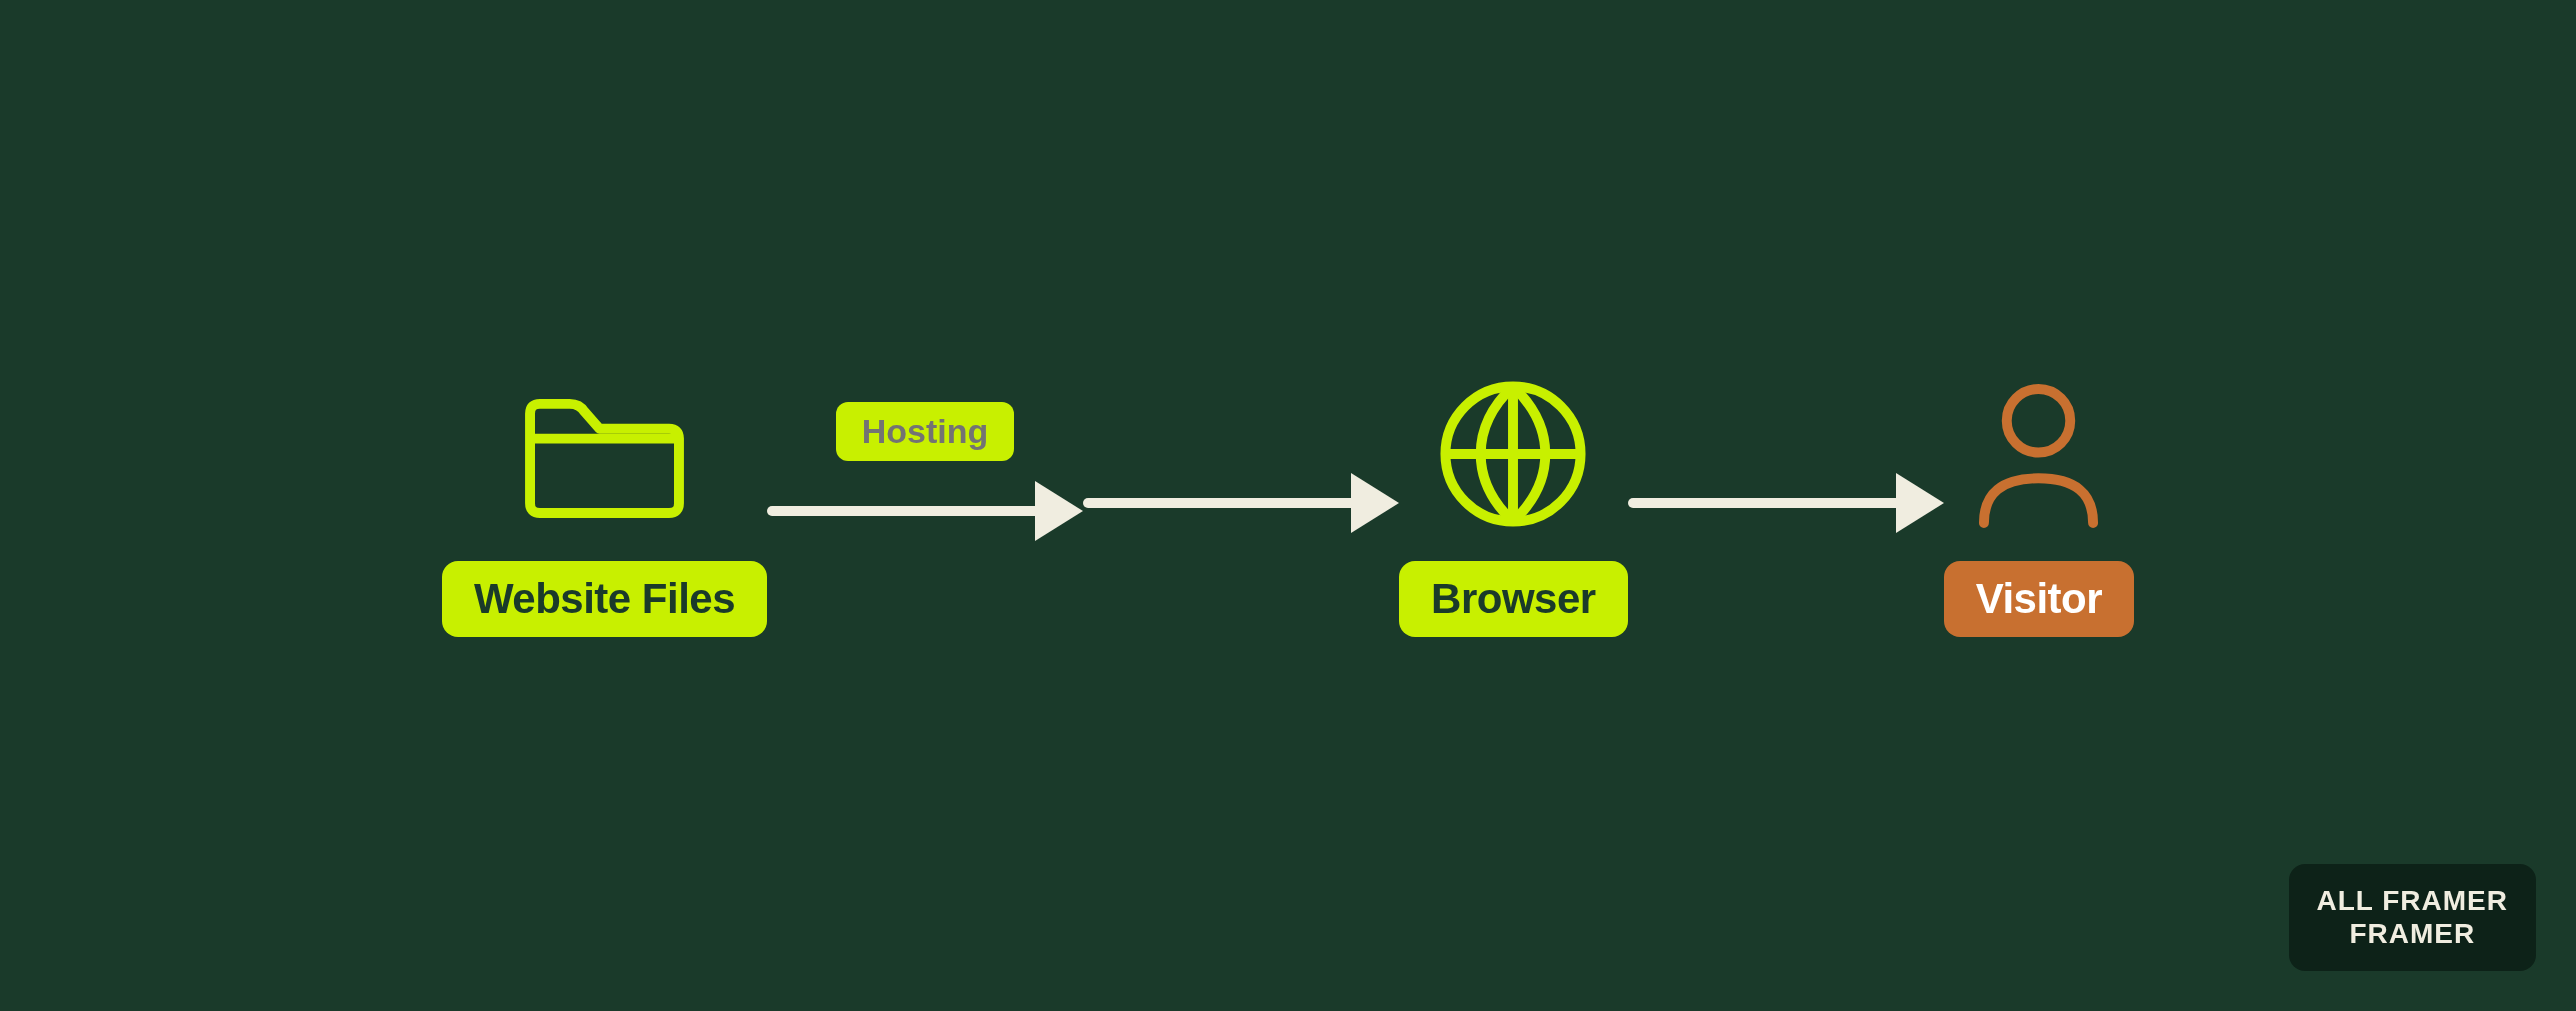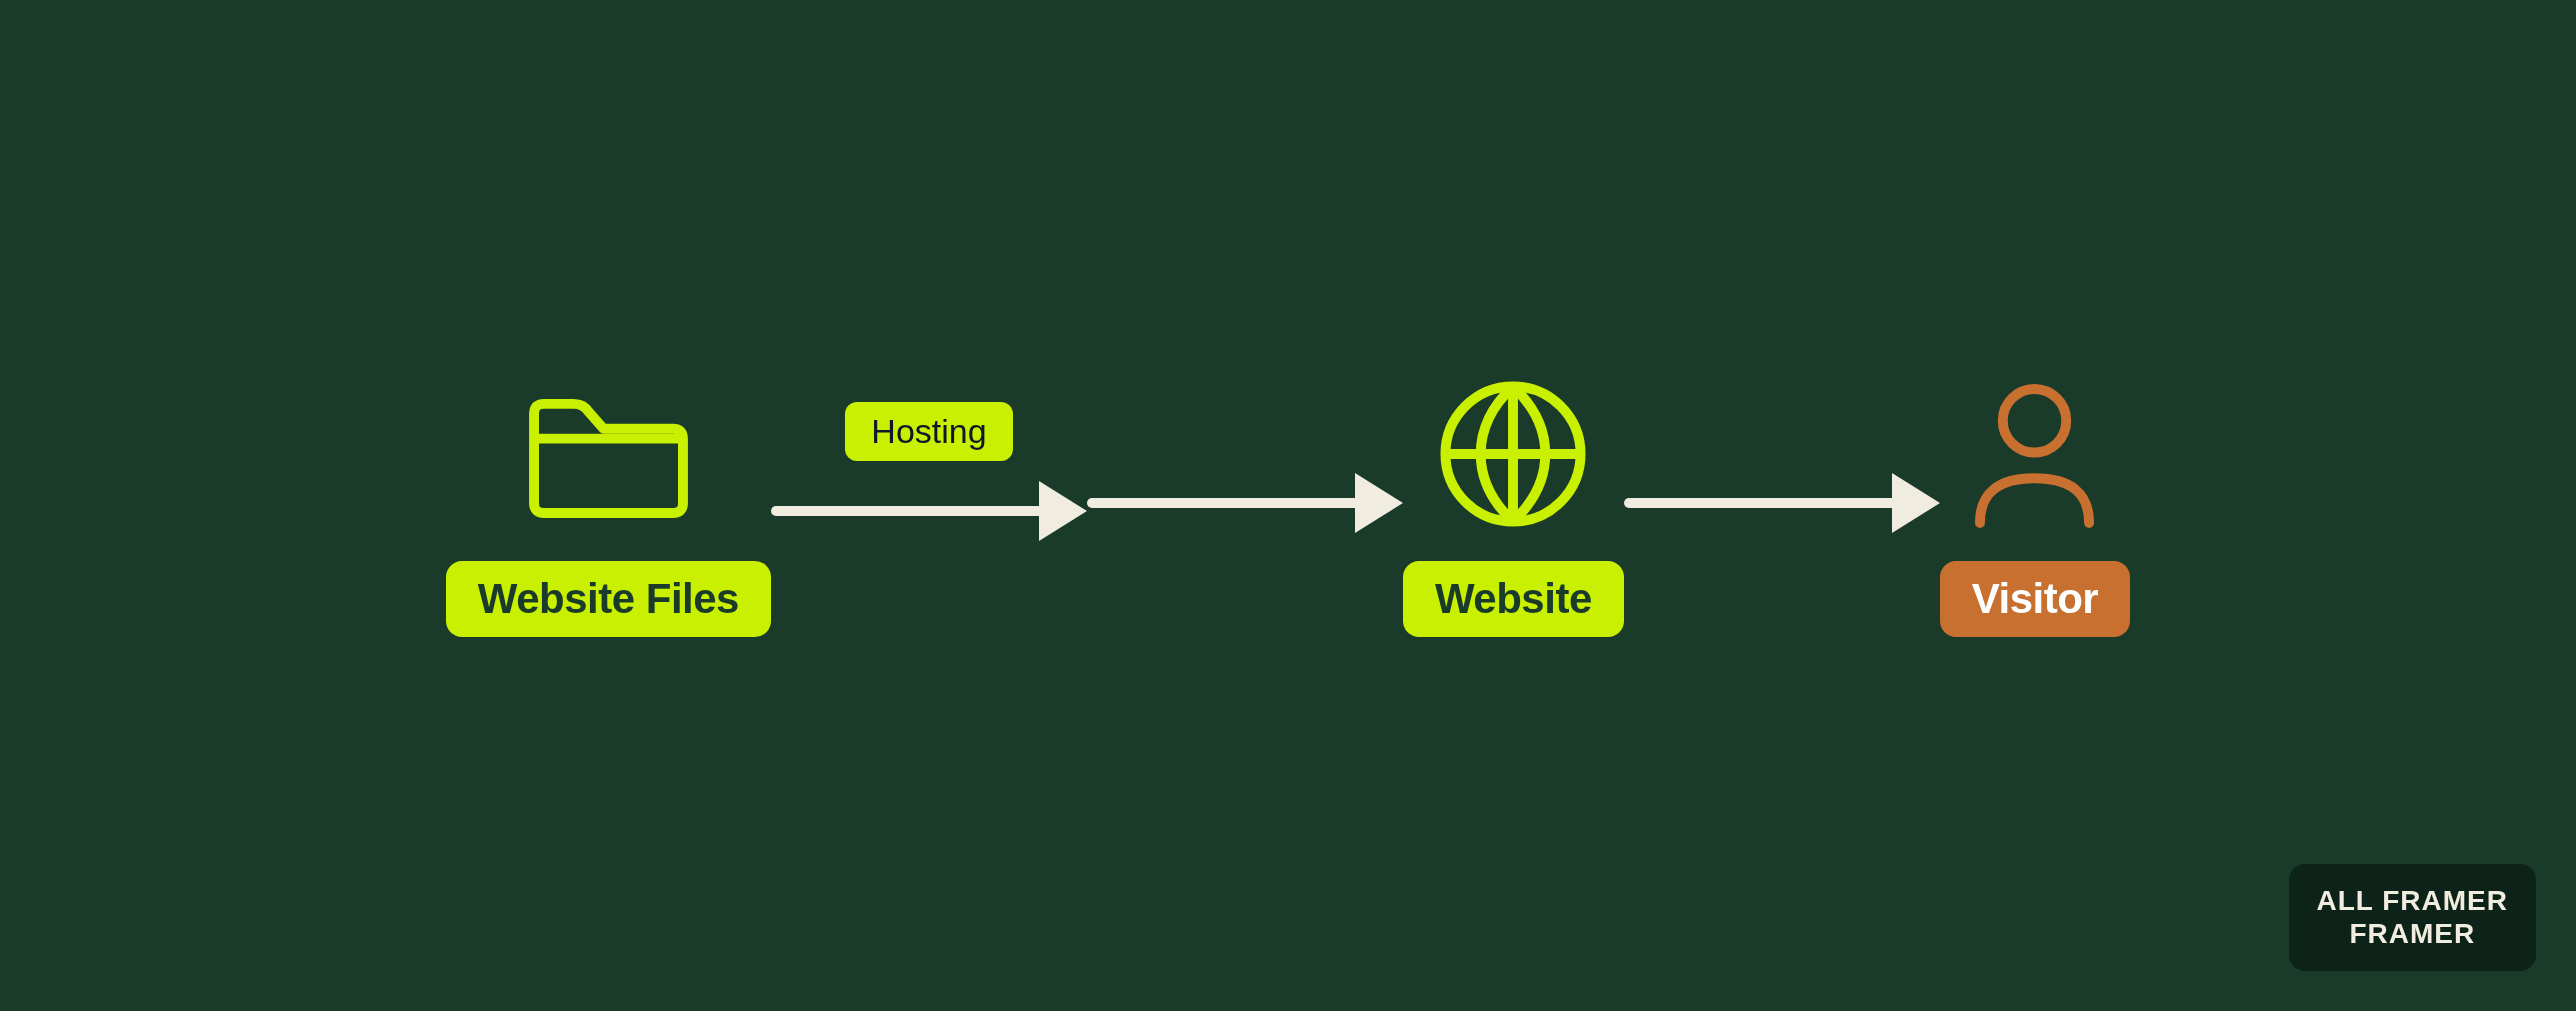--- a/index.html
+++ b/index.html
@@ -59,25 +59,25 @@
     .arrow-container {
       display: flex;
       flex-direction: column;
       align-items: center;
       position: relative;
       margin-bottom: 59px;
     }
 
     .hosting-label {
       background-color: #c8f000;
-      color: #0f172a;
+      color: #737373;
       border-radius: 12px;
       padding: 10px 26px;
       font-size: 34px;
-      font-weight: 400;
+      font-weight: 700;
       margin-bottom: 10px;
       position: relative;
       top: -10px;
     }
 
     .arrow-line {
       display: flex;
       align-items: center;
     }
 
@@ -173,21 +173,21 @@
 
         <line x1="9.5" y1="77.5" x2="145.5" y2="77.5" stroke="#c8f000" stroke-width="10"></line>
 
         <line x1="77.5" y1="9.5" x2="77.5" y2="145.5" stroke="#c8f000" stroke-width="10"></line>
 
         <path d="M77.5 9.5 Q45 40 45 77.5 Q45 115 77.5 145.5" fill="none" stroke="#c8f000" stroke-width="10"></path>
 
         <path d="M77.5 9.5 Q110 40 110 77.5 Q110 115 77.5 145.5" fill="none" stroke="#c8f000" stroke-width="10"></path>
       </svg>
     </div>
-    <div class="label-badge label-lime">Website</div>
+    <div class="label-badge label-lime">Browser</div>
   </div>
 
   <div class="arrow-container">
     <div style="height: 54px;"></div>
     <div class="arrow-line">
       <div class="arrow-shaft" style="width: 268px;"></div>
       <div class="arrow-head"></div>
     </div>
   </div>
 

